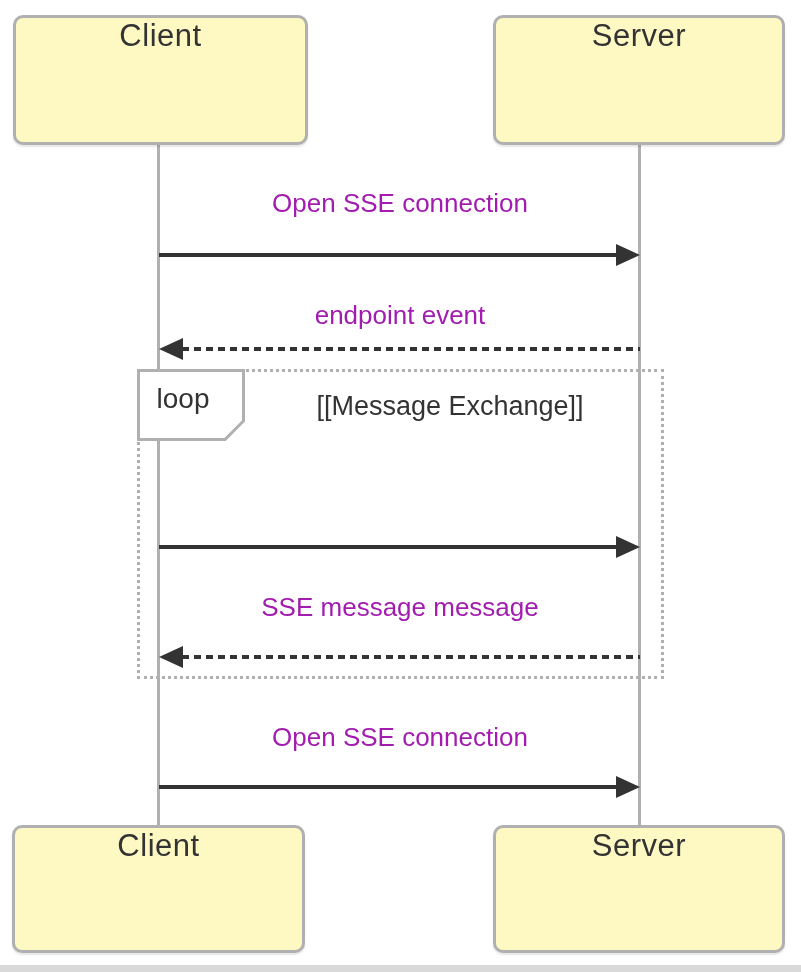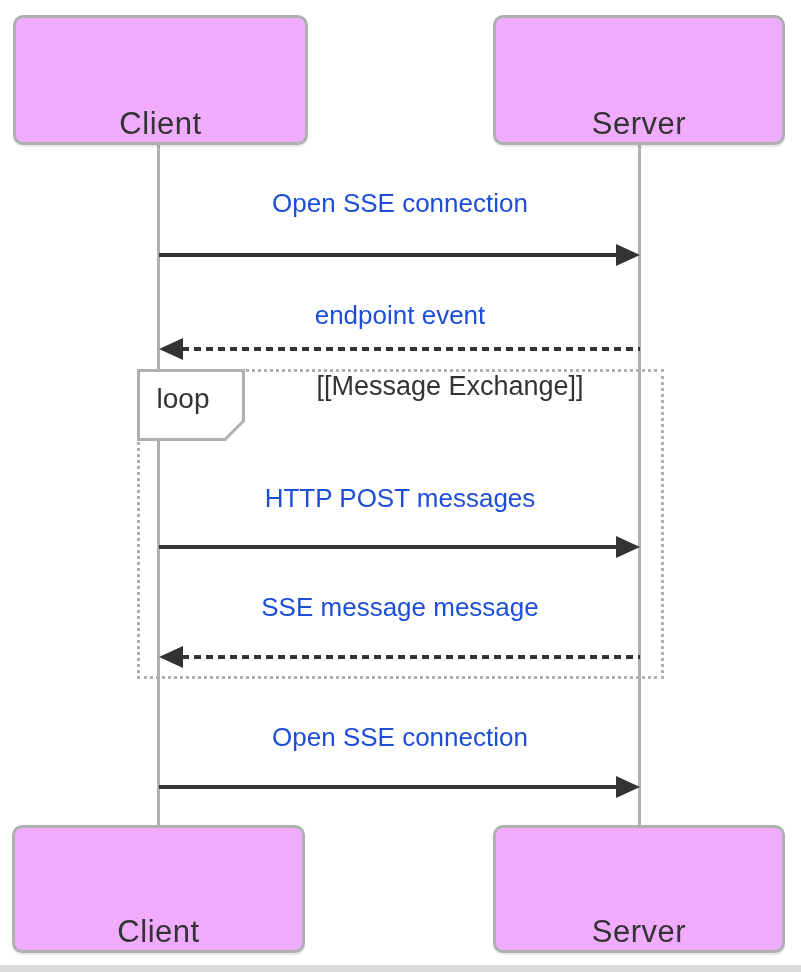--- a/index.html
+++ b/index.html
@@ -10,25 +10,25 @@
     position: relative;
     width: 801px;
     height: 972px;
     background: #ffffff;
     overflow: hidden;
   }
 
   
   .actor-box {
     position: absolute;
-    background: #f0abfc;
+    background: #fef9c3;
     border: 3px solid #b0b0b0;
     border-radius: 10px;
     display: flex;
-    align-items: flex-end;
+    align-items: flex-start;
     justify-content: center;
     box-shadow: 0 2px 2px rgba(0,0,0,0.10);
     z-index: 5;
   }
   .actor-box .actor-label {
     font-size: 31px;
     color: #333333;
     letter-spacing: 0.5px;
   }
   .actor-client-top  { left: 13px;  top: 15px;  width: 295px; height: 130px; }
@@ -47,21 +47,21 @@
   }
   .lifeline-client { left: 157px; }
   .lifeline-server { left: 638px; }
 
   
   .msg-label {
     position: absolute;
     left: 400px;
     transform: translateX(-50%);
     font-size: 26px;
-    color: #1d4ed8;
+    color: #a21caf;
     white-space: nowrap;
     z-index: 4;
   }
   .msg1-label { top: 188px; }
   .msg2-label { top: 300px; }
   .msg3-label { top: 483px; }
   .msg4-label { top: 592px; }
   .msg5-label { top: 722px; }
 
   
@@ -125,21 +125,21 @@
   .loop-label .loop-operator {
     position: absolute;
     left: 0; top: 14px;
     width: 92px;
     text-align: center;
     font-size: 28px;
     color: #333333;
   }
   .loop-title {
     position: absolute;
-    left: 450px; top: 371px;
+    left: 450px; top: 391px;
     transform: translateX(-50%);
     font-size: 27px;
     color: #333333;
     white-space: nowrap;
     z-index: 4;
   }
 
   
   .window-edge {
     position: absolute;
@@ -167,21 +167,20 @@
   <div class="loop-title">[[Message Exchange]]</div>
 
   <div class="msg-label msg1-label">Open SSE connection</div>
   <div class="arrow-line-solid msg1-line"></div>
   <div class="arrow-head-right msg1-head"></div>
 
   <div class="msg-label msg2-label">endpoint event</div>
   <div class="arrow-line-dashed msg2-line"></div>
   <div class="arrow-head-left msg2-head"></div>
 
-  <div class="msg-label msg3-label">HTTP POST messages</div>
   <div class="arrow-line-solid msg3-line"></div>
   <div class="arrow-head-right msg3-head"></div>
 
   <div class="msg-label msg4-label">SSE message message</div>
   <div class="arrow-line-dashed msg4-line"></div>
   <div class="arrow-head-left msg4-head"></div>
 
   <div class="msg-label msg5-label">Open SSE connection</div>
   <div class="arrow-line-solid msg5-line"></div>
   <div class="arrow-head-right msg5-head"></div>

